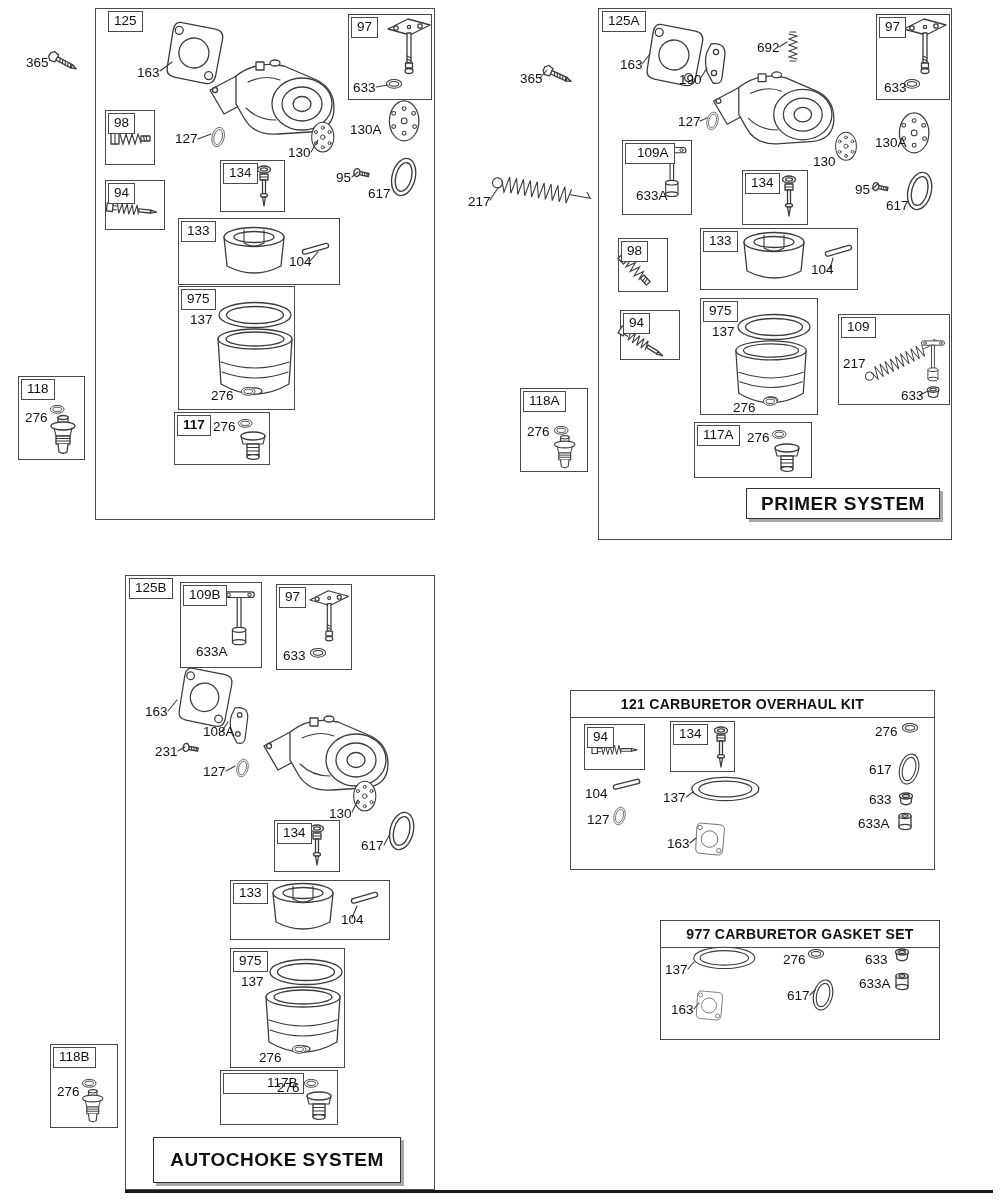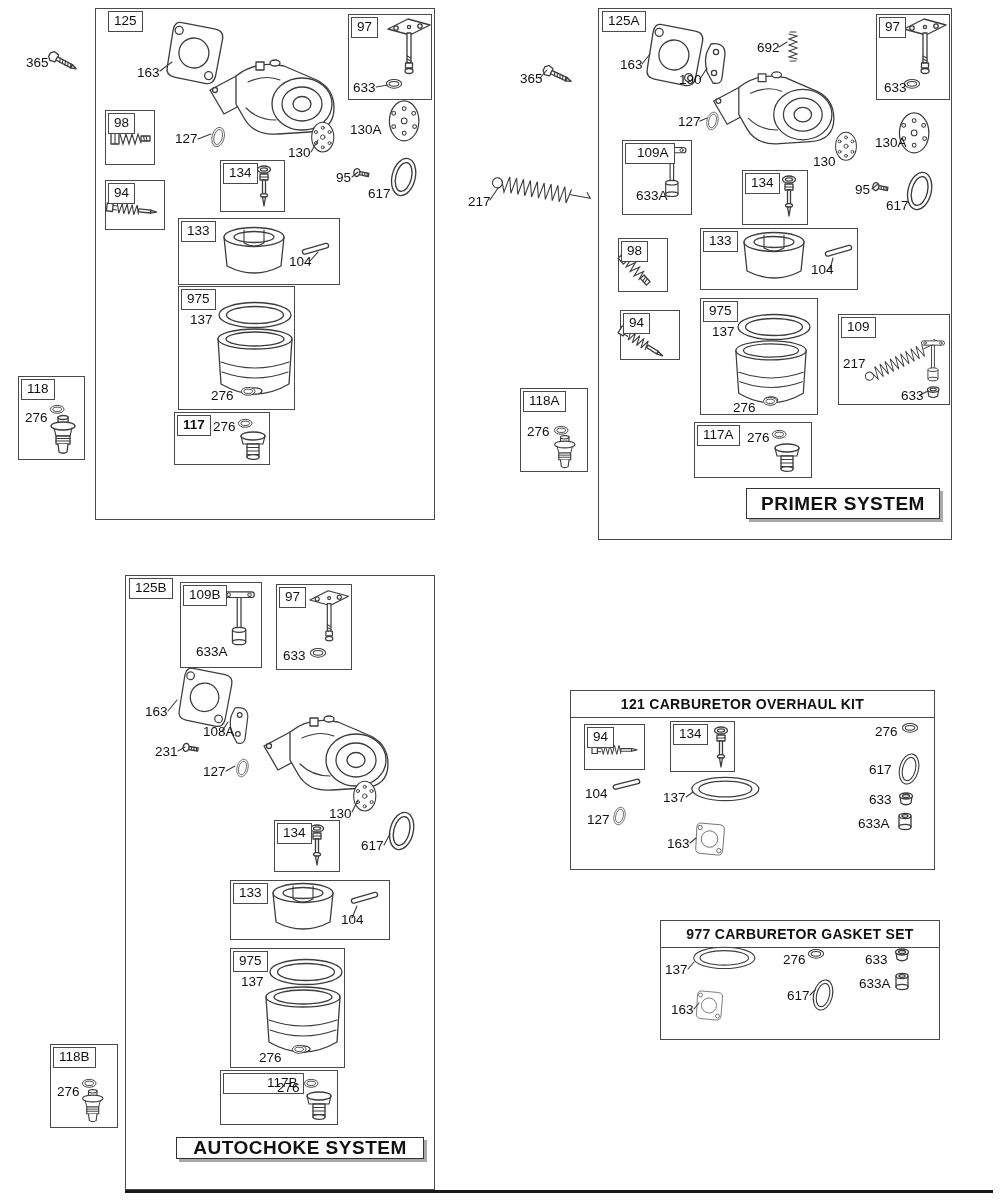--- a/index.html
+++ b/index.html
@@ -428,21 +428,21 @@
       <div class="lbl" style="left: 203px; top: 725px;">108A</div>
       <div class="lbl" style="left: 155px; top: 745px;">231</div>
       <div class="lbl" style="left: 203px; top: 765px;">127</div>
       <div class="lbl" style="left: 329px; top: 807px;">130</div>
       <div class="lbl" style="left: 361px; top: 839px;">617</div>
       <div class="lbl" style="left: 341px; top: 913px;">104</div>
       <div class="lbl" style="left: 241px; top: 975px;">137</div>
       <div class="lbl" style="left: 259px; top: 1051px;">276</div>
       <div class="lbl" style="left: 57px; top: 1085px;">276</div>
       <div class="lbl" style="left: 277px; top: 1081px;">276</div>
-      <div class="sys-title" style="left: 153px; top: 1137px; width: 248px; height: 22px; margin-left: 23px;">AUTOCHOKE SYSTEM</div>
+      <div class="sys-title" style="left: 153px; top: 1137px; width: 248px; height: 46px;">AUTOCHOKE SYSTEM</div>
       <div class="lbl boxed" style="left: 587px; top: 727px;">94</div>
       <div class="lbl boxed" style="left: 673px; top: 724px;">134</div>
       <div class="lbl" style="left: 875px; top: 725px;">276</div>
       <div class="lbl" style="left: 869px; top: 763px;">617</div>
       <div class="lbl" style="left: 585px; top: 787px;">104</div>
       <div class="lbl" style="left: 663px; top: 791px;">137</div>
       <div class="lbl" style="left: 869px; top: 793px;">633</div>
       <div class="lbl" style="left: 587px; top: 813px;">127</div>
       <div class="lbl" style="left: 858px; top: 817px;">633A</div>
       <div class="lbl" style="left: 667px; top: 837px;">163</div>

